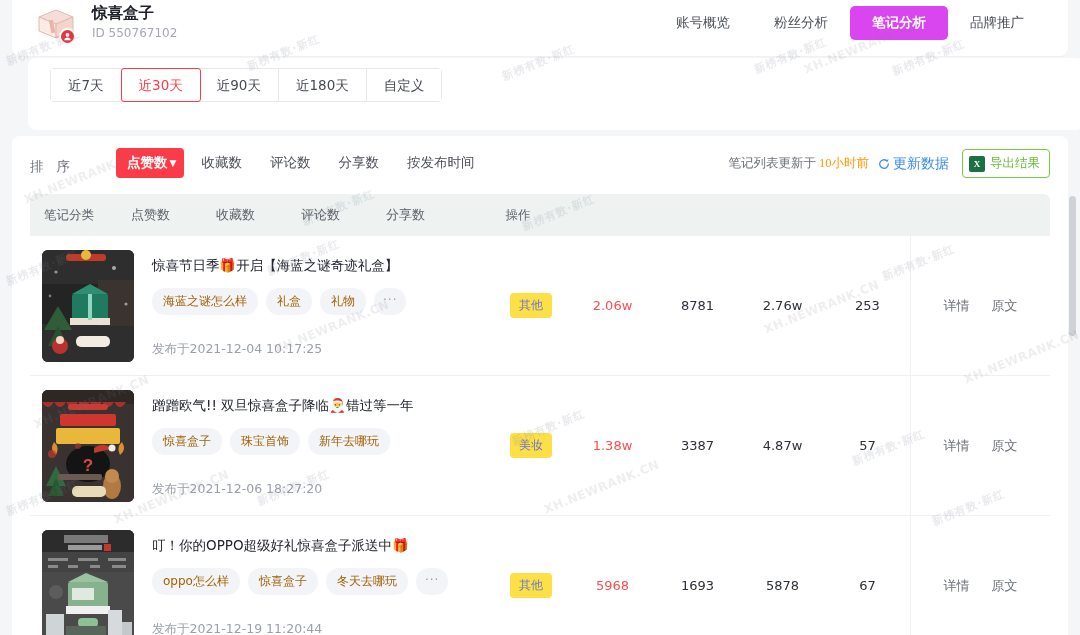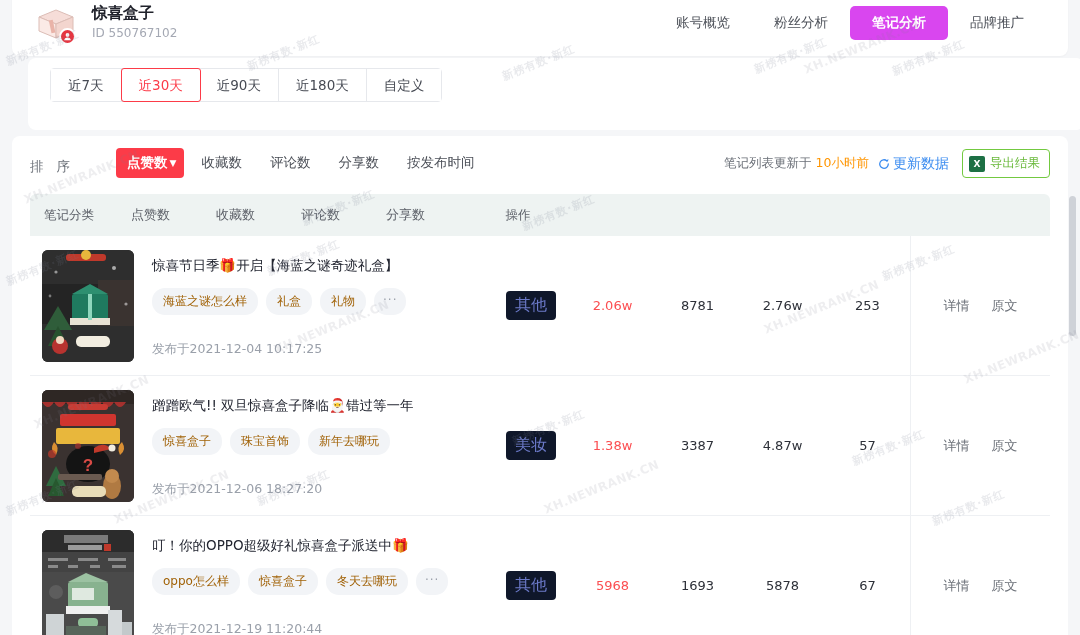--- a/index.html
+++ b/index.html
@@ -84,21 +84,21 @@
   }
   .sort-opts { position: absolute; left: 104px; top: 12px; display: flex; align-items: center; gap: 6px; }
   .sort-opt {
     font-size: 13.5px; color: #4c5058; padding: 6px 11px; border-radius: 4px; cursor: pointer;
     white-space: nowrap;
   }
   .sort-opt.active { background: #fc3b48; color: #fff; font-weight: 700; padding-right: 8px; }
   .arw { display:inline-block; margin-left: 2px; font-size: 9px; position: relative; top: -1px;}
 
   .updbox {
-    position: absolute; right: 18px; top: 13px; display: flex; align-items: center; gap: 0px;
+    position: absolute; right: 18px; top: 13px; display: flex; align-items: center; gap: 0px; font-family: Liberation Serif, serif;
   }
   .upd-txt { font-size: 12.5px; color: #6b7078; white-space: nowrap; }
   .upd-hl { color: #ff9500; }
   .upd-link {
     font-size: 14px; color: #3b8cf0; margin-left: 9px; cursor: pointer;
     display: flex; align-items: center; gap: 3px; white-space: nowrap;
   }
   .exp-btn {
     margin-left: 13px; border: 1px solid #73c940; border-radius: 4px;
     padding: 5px 9px 5px 6px; display: flex; align-items: center; gap: 5px;
@@ -139,21 +139,21 @@
   .meta { margin-left: 18px; flex: 1; min-width: 0; }
   .ttl { font-size: 13.5px; color: #222530; line-height: 20px; margin-top: 2px; }
   .tags { display: flex; gap: 8px; margin-top: 13px; flex-wrap: wrap; }
   .tag {
     background: #f2f4f7; color: #a16207; font-size: 12px;
     padding: 5px 11px; border-radius: 13px; white-space: nowrap;
   }
   .tag.more { padding: 5px 9px; color: #9aa0aa; letter-spacing: 1px; }
   .date { font-size: 12.5px; color: #9aa0aa; margin-top: 26px; }
   .catpill {
-    background: #0f172a; color: #6b79c8; font-size: 16px;
+    background: #fde047; color: #6b79c8; font-size: 12px;
     padding: 4px 9px; border-radius: 4px; white-space: nowrap;
   }
   .oplink { font-size: 13px; color: #6b7078; cursor: pointer; white-space: nowrap; }
 
   
   .sbar-track {
     position: absolute; right: 4px; top: 196px; width: 7px; height: 436px;
     background: transparent;
   }
   .sbar-thumb {

